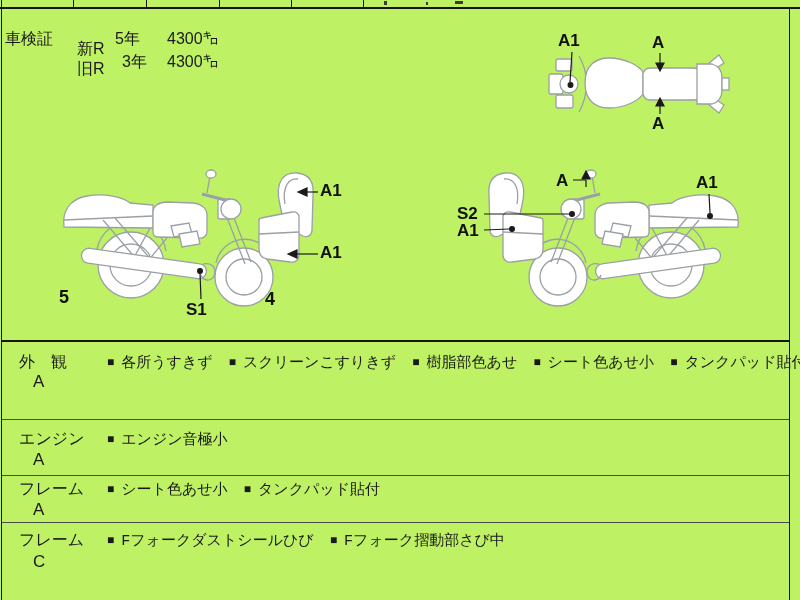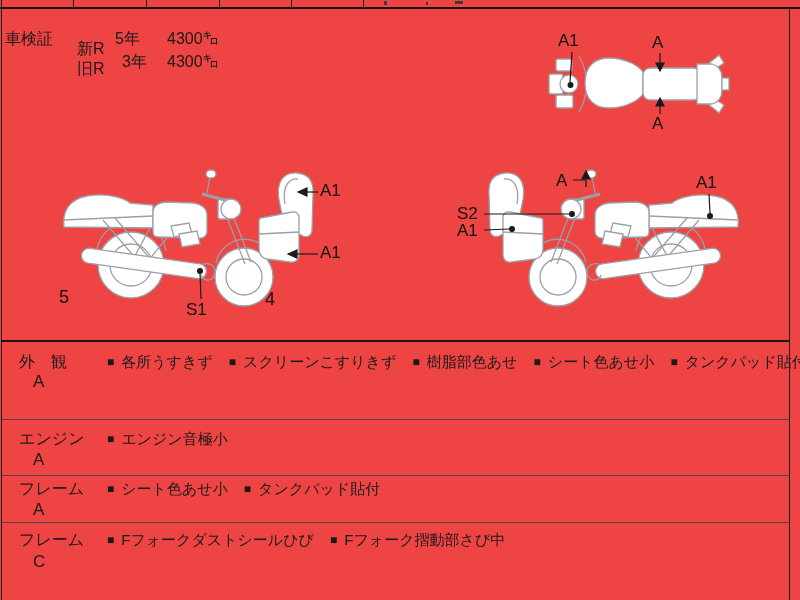--- a/index.html
+++ b/index.html
@@ -1,36 +1,36 @@
 <!DOCTYPE html>
 <html><head>
 <meta charset="utf-8">
 <style>
   html,body{margin:0;padding:0;background:#fff;}
   .screen{
-    position:relative;width:800px;height:600px;background:#ef4444;overflow:hidden;
+    position:relative;width:800px;height:600px;background:#bef264;overflow:hidden;
     font-family:"Liberation Sans","DejaVu Sans",sans-serif;color:#1a1a1a;
   }
   
   .hline{position:absolute;background:#151515;}
   .vline{position:absolute;background:#151515;}
   .divider{position:absolute;background:#4a4a4a;height:1px;}
   .remnant{position:absolute;background:#3a3a3a;}
   
   .shaken span{position:absolute;font-size:16px;line-height:18px;white-space:nowrap;}
   
-  .scene{position:absolute;}
+  .scene{position:absolute;font-weight:bold;}
   .scene svg{position:absolute;left:0;top:0;overflow:visible;}
   .lbl{position:absolute;font-size:17px;line-height:18px;color:#111;white-space:nowrap;}
   .num{font-size:18px;}
   
   .cat{position:absolute;left:19px;font-size:16px;white-space:pre;}
   .grade{position:absolute;left:33px;font-size:17px;}
   .notes{position:absolute;left:107px;font-size:15px;white-space:nowrap;}
-  .note{margin-right:12px;}
+  .note{margin-right:12px;font-family:Liberation Mono, monospace;}
   .bullet{font-size:12px;margin-right:7px;vertical-align:1px;}
 </style>
 </head>
 <body>
 
 <div class="screen">
 
   <div class="vline" style="left:1px;top:0;width:1px;height:8px"></div>
   <div class="vline" style="left:73px;top:0;width:1px;height:8px"></div>
   <div class="vline" style="left:146px;top:0;width:1px;height:8px"></div>

